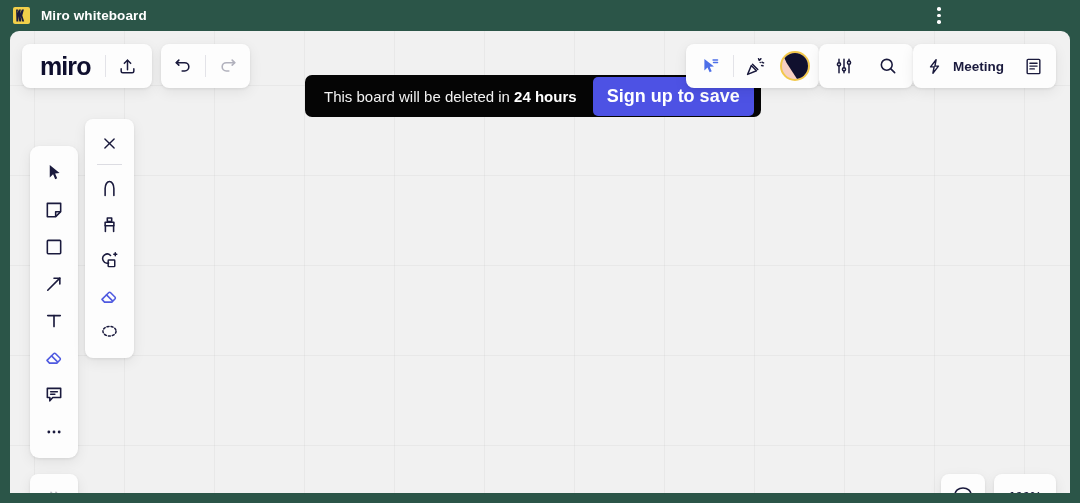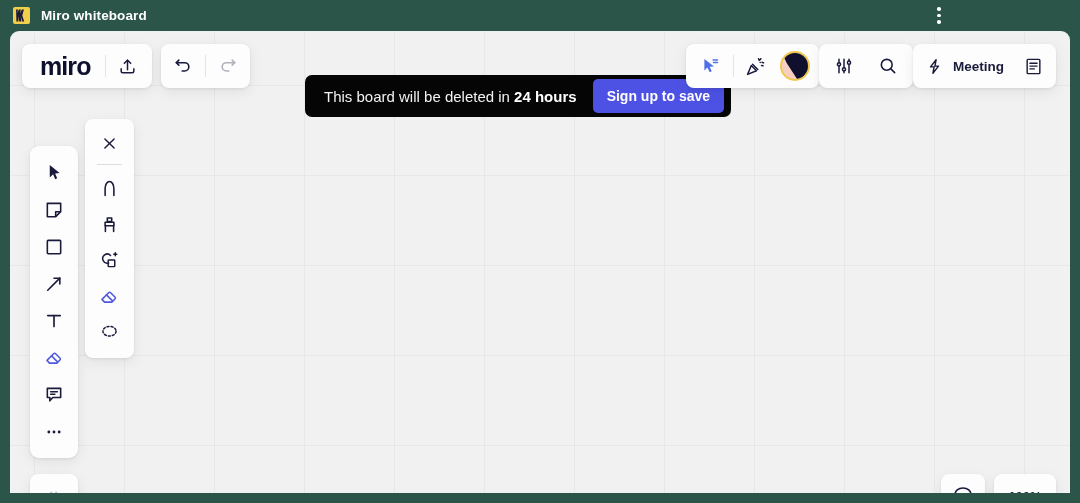--- a/index.html
+++ b/index.html
@@ -109,21 +109,21 @@
     padding: 0 7px 0 19px;
     gap: 16px;
   }
   #banner-text {
     color: #f2f2f2; font-size: 15px; white-space: nowrap; text-align: right;
   }
   #banner-text b { color:#ffffff; font-weight:700; }
   #signup-btn {
     background: #4d52e4;
     color: #ffffff;
-    font-size: 14px; font-weight: 700;
+    font-size: 18px; font-weight: 700;
     border: none; border-radius: 5px;
     padding: 9px 14px;
     cursor: pointer;
     white-space: nowrap;
     font-family: "Liberation Sans", sans-serif;
   }
 
   
   #topright {
     position: absolute; right: 14px; top: 13px;

